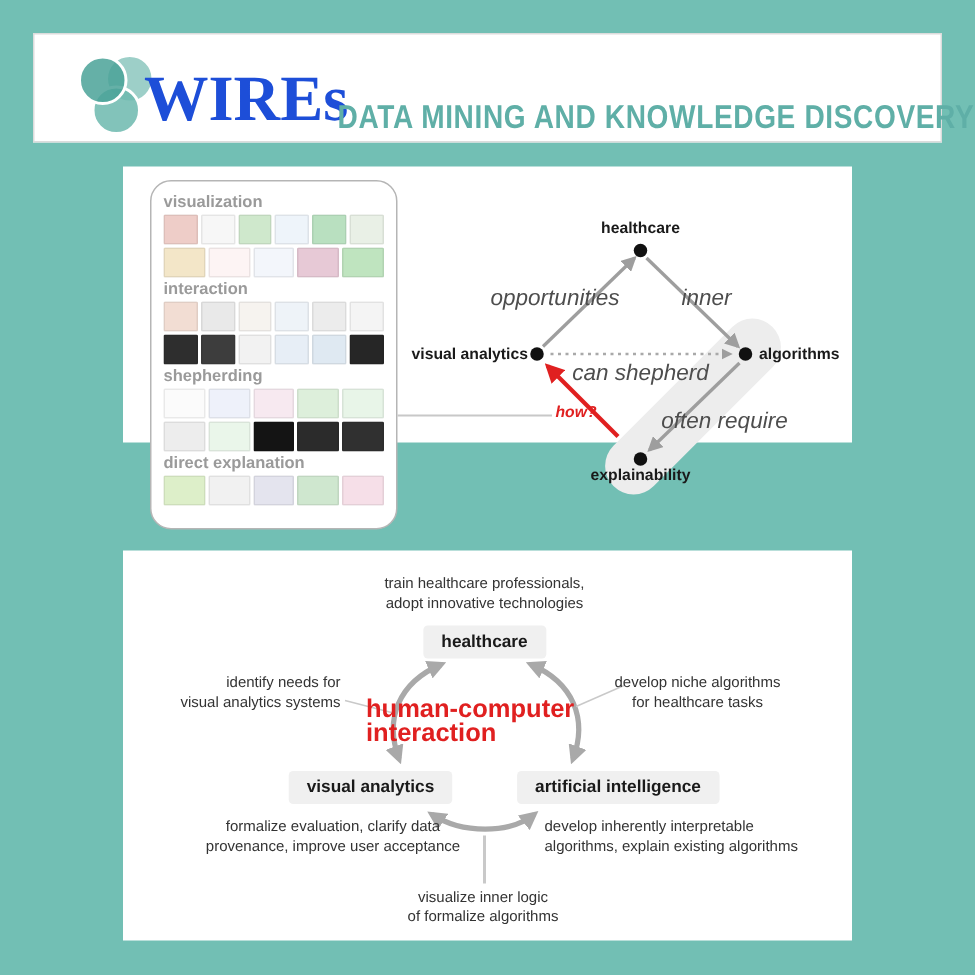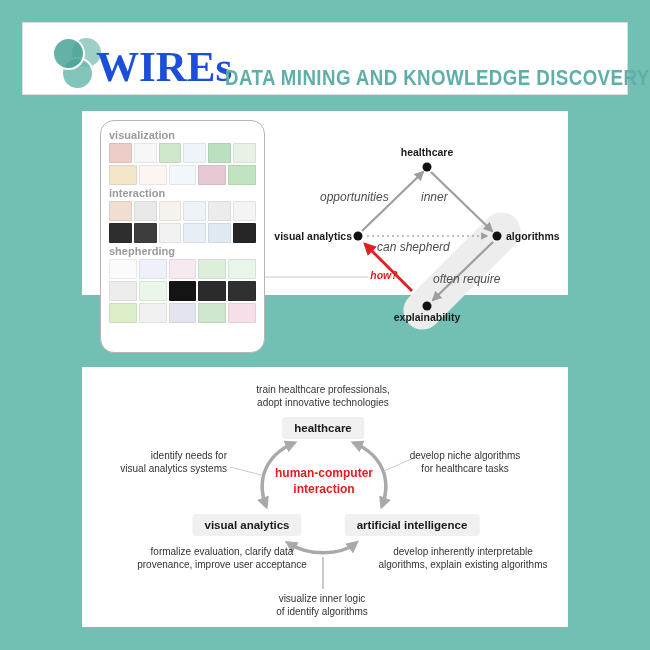--- a/index.html
+++ b/index.html
@@ -39,36 +39,36 @@
     position:absolute;left:18px;top:9px;width:165px;height:233px;box-sizing:border-box;
     border:1.5px solid #b5b5b5;border-radius:14px;background:#ffffff;
     padding:6px 8px 4px 8px;overflow:hidden;
   }
   .gsec-label{font-size:11px;font-weight:bold;color:#9a9a9a;margin:2px 0 2px 0;line-height:12px;}
   .grow{display:flex;gap:2px;height:20px;margin-bottom:2px;}
   .gtile{flex:1;border:1px solid rgba(0,0,0,0.07);box-sizing:border-box;border-radius:1px;}
   
   .nlabel{position:absolute;font-size:10.5px;font-weight:bold;color:#1a1a1a;white-space:nowrap;}
   .center100{width:100px;text-align:center;}
-  .elabel{position:absolute;font-size:12px;font-style:italic;color:#4d4d4d;white-space:nowrap;width:100px;}
+  .elabel{position:absolute;font-size:15px;font-style:italic;color:#4d4d4d;white-space:nowrap;width:100px;text-align:center;}
   .howlabel{position:absolute;font-size:10.5px;font-style:italic;font-weight:bold;color:#e02020;width:60px;text-align:center;}
   
   .fbox{
     position:absolute;background:#f0f0f0;border-radius:3px;
     font-size:11.5px;font-weight:bold;color:#1a1a1a;white-space:nowrap;
     padding:5px 12px;transform:translate(-50%,-50%);
   }
   .center-red{
-    position:absolute;left:162px;top:98px;width:160px;text-align:center;
-    font-size:12px;font-weight:bold;color:#e02020;line-height:16px;
+    position:absolute;left:162px;top:98px;width:160px;
+    font-size:17px;font-weight:bold;color:#e02020;line-height:16px;
   }
   .ann{position:absolute;font-size:10px;color:#333333;line-height:13px;}
   .t-center{text-align:center;}
   .t-right{text-align:right;}
-  .t-left{text-align:center;}
+  .t-left{text-align:left;}
 </style>
 </head>
 <body>
 
 <div class="banner">
   <div class="logo">
     <div class="c c1"></div>
     <div class="c c2"></div>
     <div class="c c3"></div>
   </div>
@@ -120,20 +120,21 @@
         <div class="gtile" style="background: rgb(221, 239, 219);"></div>
         <div class="gtile" style="background: rgb(232, 245, 232);"></div>
       </div>
       <div class="grow">
         <div class="gtile" style="background: rgb(237, 237, 237);"></div>
         <div class="gtile" style="background: rgb(234, 246, 234);"></div>
         <div class="gtile" style="background: rgb(20, 20, 20);"></div>
         <div class="gtile" style="background: rgb(43, 43, 43);"></div>
         <div class="gtile" style="background: rgb(48, 48, 48);"></div>
       </div>
+      <div class="gsec-label">direct explanation</div>
       <div class="grow">
         <div class="gtile" style="background: rgb(221, 239, 201);"></div>
         <div class="gtile" style="background: rgb(241, 241, 241);"></div>
         <div class="gtile" style="background: rgb(228, 228, 238);"></div>
         <div class="gtile" style="background: rgb(207, 231, 207);"></div>
         <div class="gtile" style="background: rgb(246, 223, 232);"></div>
       </div>
     </div>
 
   <svg class="absfill" width="486" height="247" viewBox="0 0 486 247">
@@ -210,15 +211,15 @@
   <div class="ann t-center" style="left:50px;top:178px;width:180px;">
     <div>formalize evaluation, clarify data</div>
     <div>provenance, improve user acceptance</div>
   </div>
   <div class="ann t-left" style="left:281px;top:178px;width:200px;">
     <div>develop inherently interpretable</div>
     <div>algorithms, explain existing algorithms</div>
   </div>
   <div class="ann t-center" style="left:150px;top:225px;width:180px;">
     <div>visualize inner logic</div>
-    <div>of identify algorithms</div>
+    <div>of formalize algorithms</div>
   </div>
 </div>
 
 </body></html>

